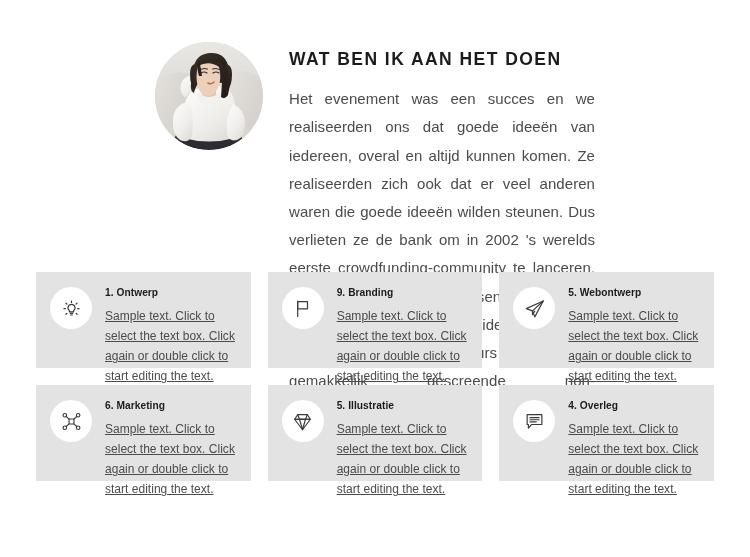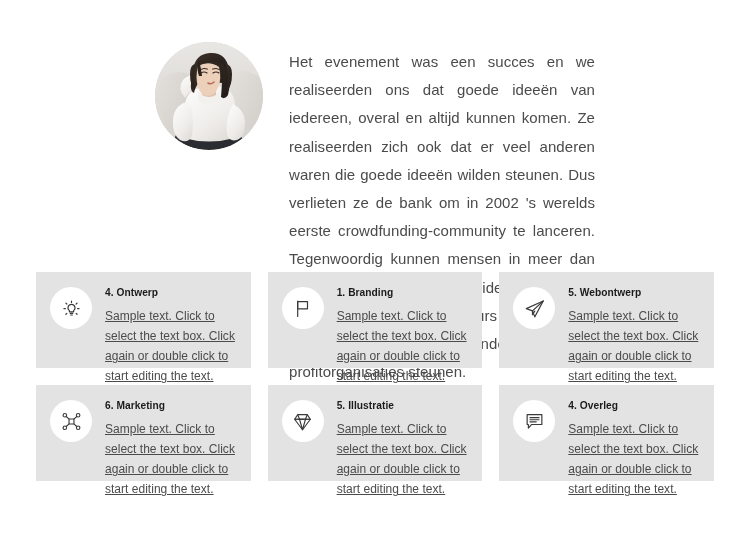--- a/index.html
+++ b/index.html
@@ -217,49 +217,50 @@
             <path d="M58 31 q3 -2 6 0" stroke="#3a2b22" stroke-width="1.2" fill="none" stroke-linecap="round"></path>
             <path d="M45.5 27.5 q3.5 -2 7 -0.5" stroke="#33261e" stroke-width="1" fill="none" stroke-linecap="round"></path>
             <path d="M57.5 27 q3.5 -1.5 7 0.5" stroke="#33261e" stroke-width="1" fill="none" stroke-linecap="round"></path>
             <path d="M53 41 q3 2 6 -1" stroke="#bc6a5c" stroke-width="1.6" fill="none" stroke-linecap="round"></path>
           </g>
         </svg>
       </div>
     </div>
 
     <div class="hero-text">
+      <h1 class="hero-title">WAT BEN IK AAN HET DOEN</h1>
       <p class="hero-body">Het evenement was een succes en we realiseerden ons dat goede ideeën van iedereen, overal en altijd kunnen komen. Ze realiseerden zich ook dat er veel anderen waren die goede ideeën wilden steunen. Dus verlieten ze de bank om in 2002 's werelds eerste crowdfunding-community te lanceren. Tegenwoordig kunnen mensen in meer dan 165 landen gemakkelijk hun ideeën delen, en kunnen individuele donateurs en bedrijven gemakkelijk gescreende non-profitorganisaties steunen.</p>
     </div>
   </div>
 
   <div class="grid">
 
     <div class="card">
       <span class="card-icon-circle">
         <svg viewBox="0 0 24 24" fill="none" stroke="#3a3a3a" stroke-width="1.35" stroke-linecap="round" stroke-linejoin="round" aria-hidden="true">
           <path d="M12 7.2a4 4 0 0 0-2.4 7.2v1.4h4.8v-1.4A4 4 0 0 0 12 7.2z"></path>
           <path d="M10.6 17.6h2.8M11 19.4h2"></path>
           <path d="M12 3.4v1.6M5.6 5.8l1.1 1.1M18.4 5.8l-1.1 1.1M3.4 12.2H5M19 12.2h1.6M5.6 18.6l1.1-1.1M18.4 18.6l-1.1-1.1"></path>
         </svg>
       </span>
       <div class="card-body">
-        <p class="card-title">4. Ontwerp</p>
+        <p class="card-title">1. Ontwerp</p>
         <p class="card-text">Sample text. Click to select the text box. Click again or double click to start editing the text.</p>
       </div>
     </div>
 
     <div class="card">
       <span class="card-icon-circle">
         <svg viewBox="0 0 24 24" fill="none" stroke="#3a3a3a" stroke-width="1.35" stroke-linecap="round" stroke-linejoin="round" aria-hidden="true">
           <path d="M6.5 21V3.6"></path>
           <path d="M6.5 4.2h11.2v8.2H6.5z"></path>
         </svg>
       </span>
       <div class="card-body">
-        <p class="card-title">1. Branding</p>
+        <p class="card-title">9. Branding</p>
         <p class="card-text">Sample text. Click to select the text box. Click again or double click to start editing the text.</p>
       </div>
     </div>
 
     <div class="card">
       <span class="card-icon-circle">
         <svg viewBox="0 0 24 24" fill="none" stroke="#3a3a3a" stroke-width="1.35" stroke-linecap="round" stroke-linejoin="round" aria-hidden="true">
           <path d="M22 3.4 2.6 12.1l7.1 2.6 2.6 6.9z"></path>
           <path d="M22 3.4 9.7 14.7"></path>
           <path d="M9.7 14.7v4.4l2.6-4.1"></path>

